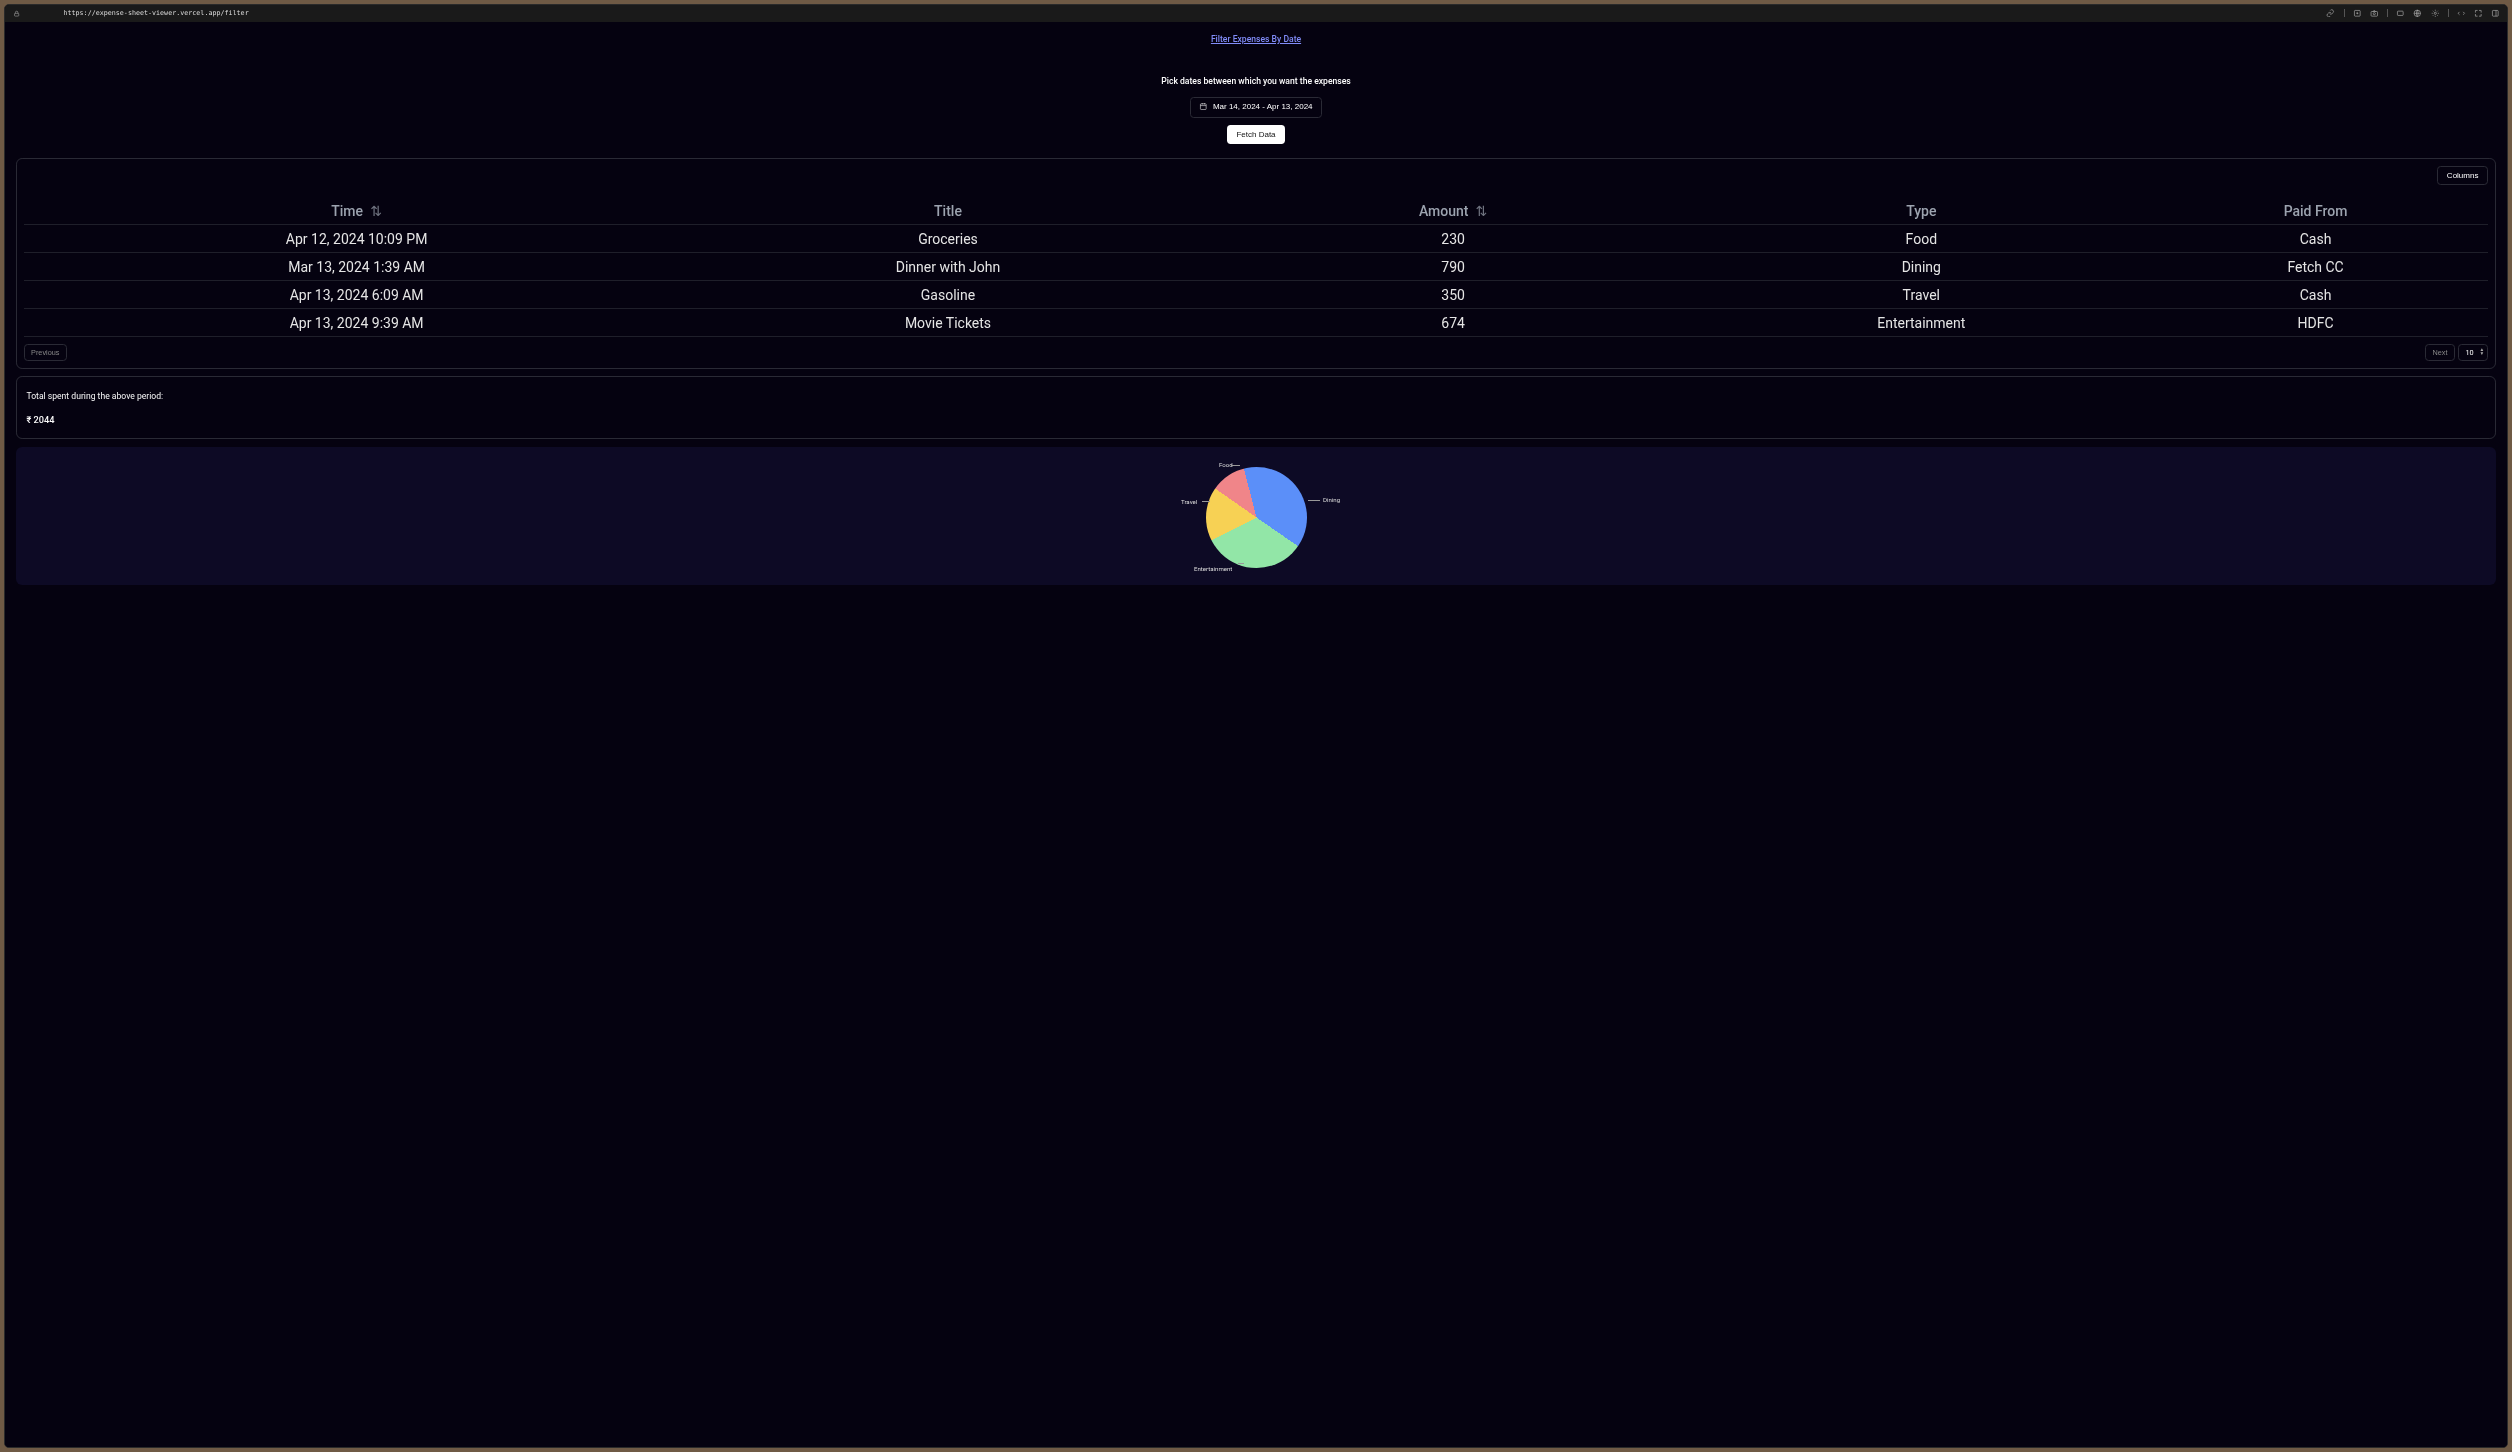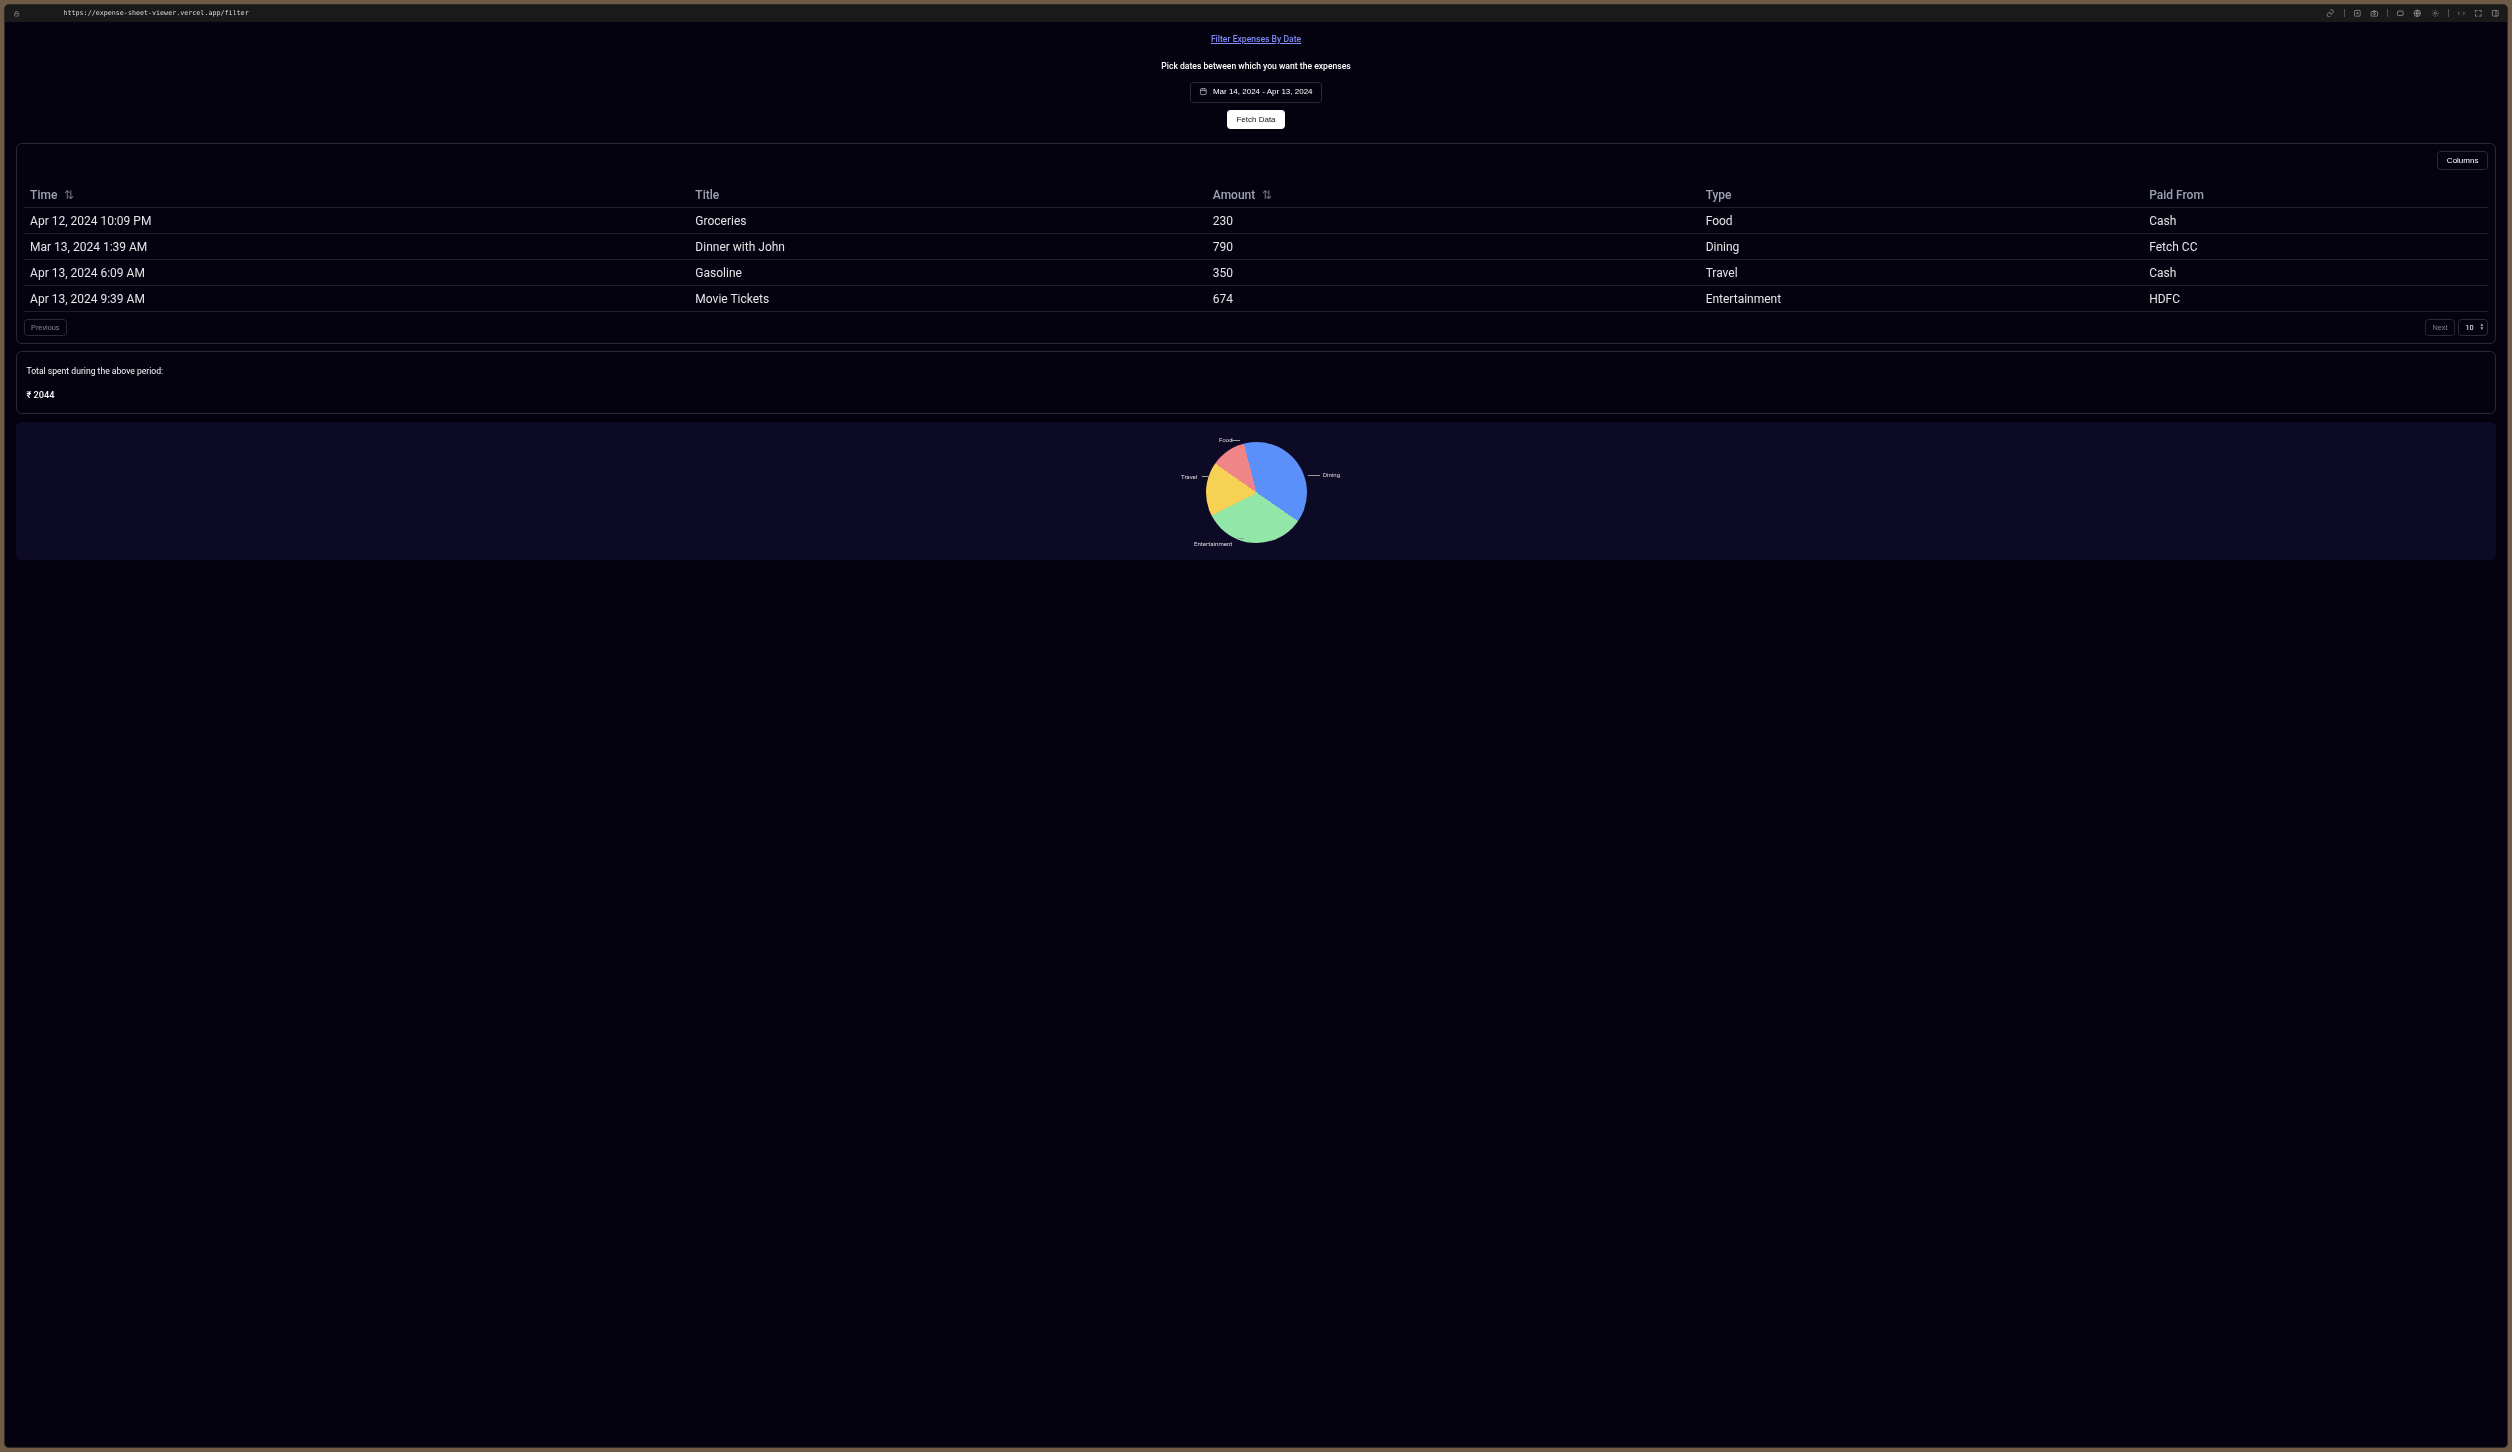--- a/index.html
+++ b/index.html
@@ -52,21 +52,21 @@
   .heading-link {
     color: #818cf8;
     text-decoration: underline;
     font-size: 8.6px;
     font-weight: 500;
   }
   .subheading {
     color: #fff;
     font-size: 8.6px;
     font-weight: 500;
-    margin-top: 17px;
+    margin-top: 32px;
   }
   .date-btn {
     margin: 11px auto 0;
     display: inline-flex;
     gap: 4.9px;
     background: transparent;
     border: 0.6px solid #2a2a35;
     color: #fff;
     font-size: 8px;
     padding: 4.3px 8.6px;
@@ -99,23 +99,23 @@
     background: transparent;
     color: #fff;
     padding: 4.3px 8.6px;
     border-radius: 3.7px;
     font-size: 8px;
     cursor: pointer;
   }
 
   table { width: 100%; border-collapse: collapse; }
   th, td {
-    text-align: left;
+    text-align: center;
     padding: 5.5px 6.1px;
-    font-size: 12px;
+    font-size: 14px;
     border-bottom: 0.6px solid #1f1f2a;
   }
   th {
     color: #9ca3af;
     font-weight: 500;
     cursor: pointer;
   }
   .sort-icon { display: inline-block; margin-left: 3.7px; opacity: .7; }
   td { color: #e5e5e5; }
   .col-time { width: 27%; }

